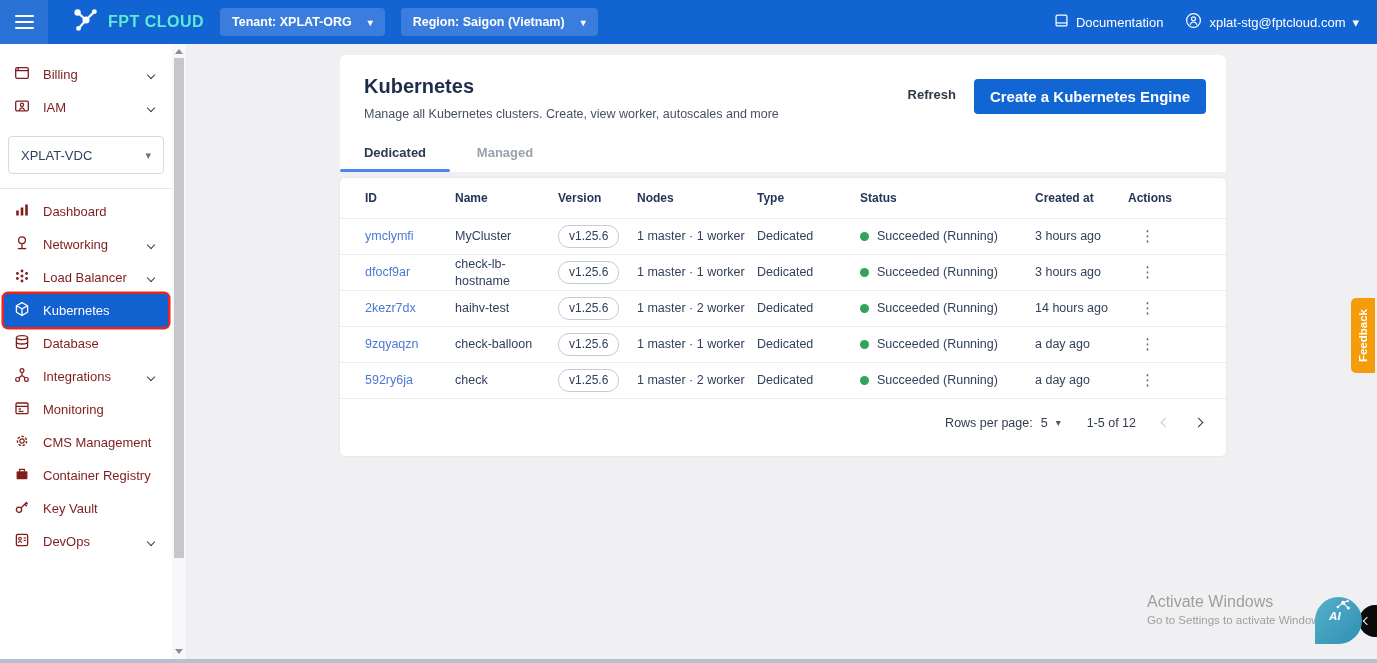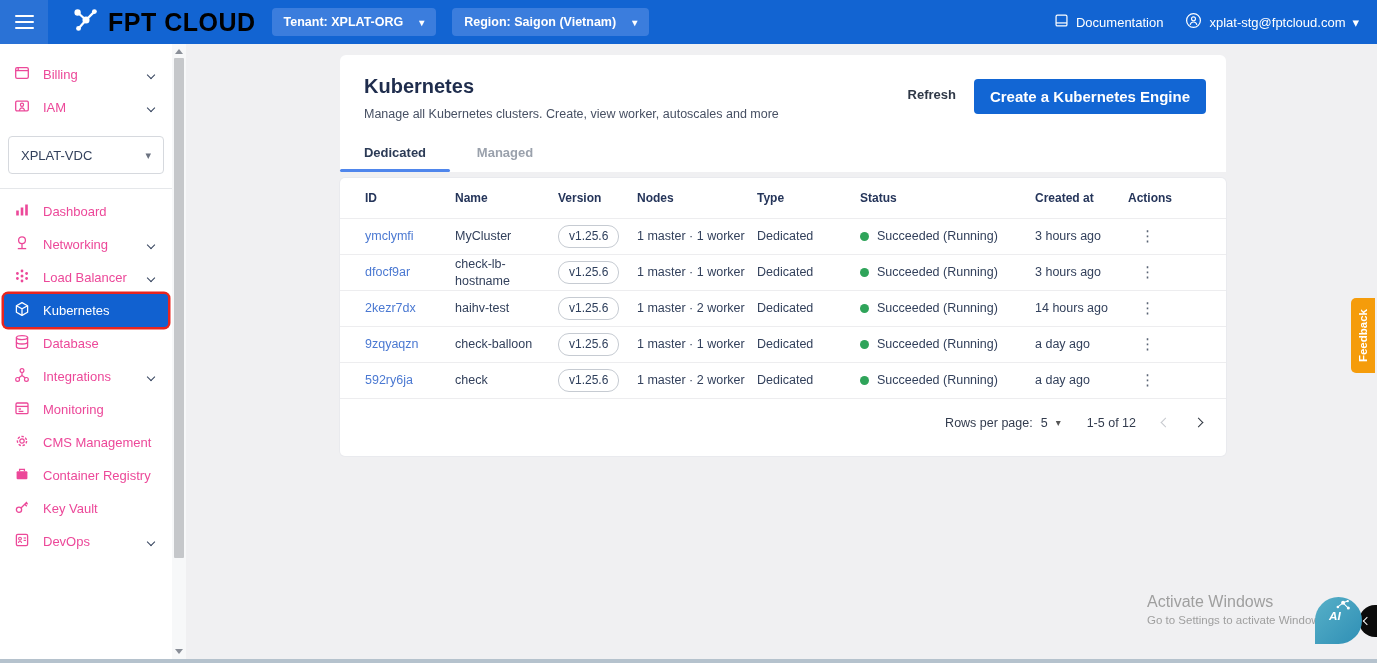--- a/index.html
+++ b/index.html
@@ -4,30 +4,30 @@
 <style>
   * { box-sizing: border-box; margin: 0; padding: 0; }
   html,body { width:1377px; height:663px; overflow:hidden; }
   body { font-family:"Liberation Sans", sans-serif; background:#f0f0f2; position:relative; color:#33415c; }
 
   
   .topbar { position:absolute; left:0; top:0; right:0; height:44px; background:#1264d2; display:flex; align-items:center; z-index:30; }
   .hamburger { width:48px; height:44px; background:#2a72d6; display:flex; align-items:center; justify-content:center; flex-direction:column; gap:4px; cursor:pointer; }
   .hamburger i { display:block; width:19px; height:2.2px; background:#fff; border-radius:1px; }
   .logo { display:flex; align-items:center; gap:8px; margin-left:24px; }
-  .logo-text { color:#000000; font-weight:bold; font-size:25px; letter-spacing:.5px; }
+  .logo-text { color:#5eead4; font-weight:bold; font-size:16px; letter-spacing:.5px; }
   .chip { background:#3b7ddd; color:#fff; font-size:12.5px; font-weight:600; border-radius:4px; padding:7px 12px; margin-left:16px; display:flex; align-items:center; gap:16px; cursor:pointer; }
   .chip .caret { font-size:10px; }
   .topbar-right { margin-left:auto; display:flex; align-items:center; gap:22px; padding-right:18px; color:#fff; }
   .doc-link, .user-menu { display:flex; align-items:center; gap:7px; font-size:13px; cursor:pointer; }
   .caret { color:inherit; }
 
   
   .sidebar { position:absolute; left:0; top:44px; bottom:4px; width:172px; background:#fff; z-index:20; padding-top:14px; overflow:hidden; }
-  .side-item, .nav-item { height:33px; display:flex; align-items:center; gap:13px; padding:0 10px; margin:0 4px; font-size:13px; color:#ec4899; border-radius:4px; cursor:pointer; }
+  .side-item, .nav-item { height:33px; display:flex; align-items:center; gap:13px; padding:0 10px; margin:0 4px; font-size:13px; color:#7f1d1d; border-radius:4px; cursor:pointer; }
   .side-item svg, .nav-item svg { flex:0 0 16px; }
   .chev { width:6px; height:6px; border-right:1.6px solid #33415c; border-bottom:1.6px solid #33415c; transform:rotate(45deg); margin-left:auto; margin-right:4px; }
   .vdc-select { margin:12px 8px 2px 8px; height:38px; border:1px solid #d6d9de; border-radius:4px; display:flex; align-items:center; padding:0 12px; font-size:13px; color:#33415c; cursor:pointer; background:#fff; }
   .vdc-select .caret { margin-left:auto; color:#6b7280; font-size:11px; }
   .side-divider { border-top:1px solid #e5e7ea; margin:14px 0 6px 0; }
   .nav-item.active { background:#1161d0; color:#fff; }
   .nav-item.annotated { box-shadow:0 0 0 2.5px #e8251f; }
 
   
   .side-scroll { position:absolute; left:172px; top:44px; bottom:4px; width:14px; background:#f7f8f9; z-index:21; }

